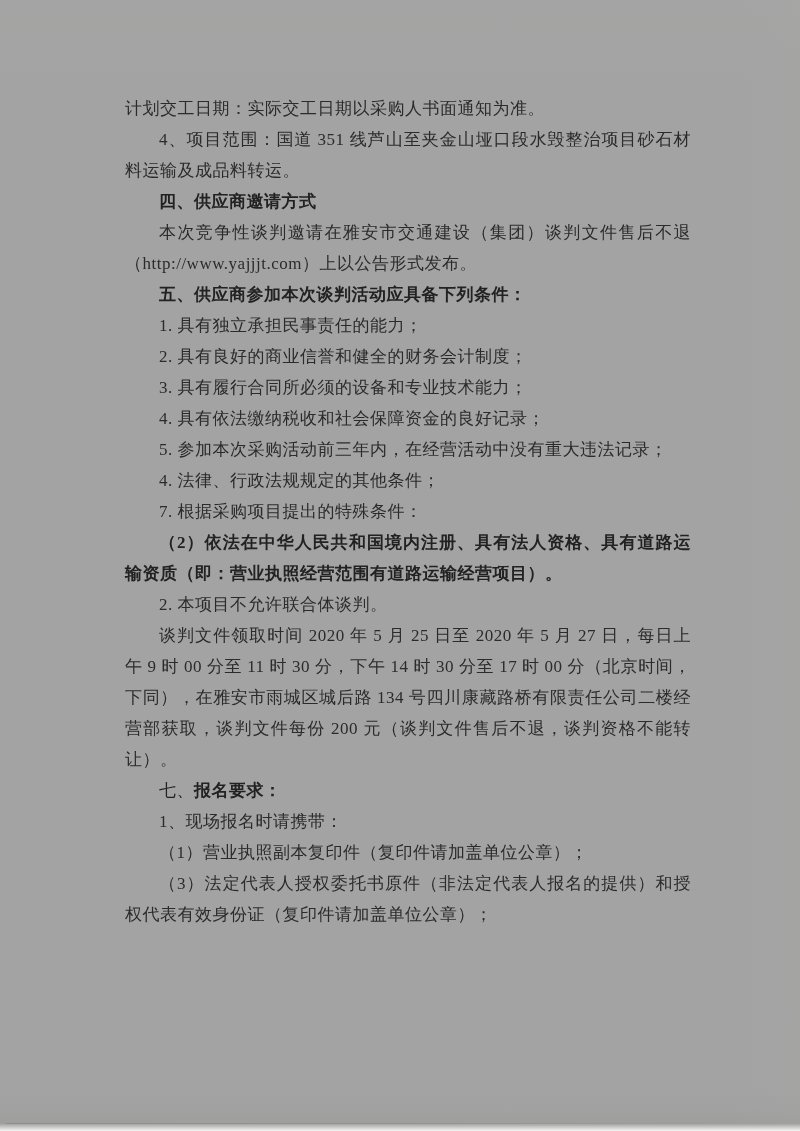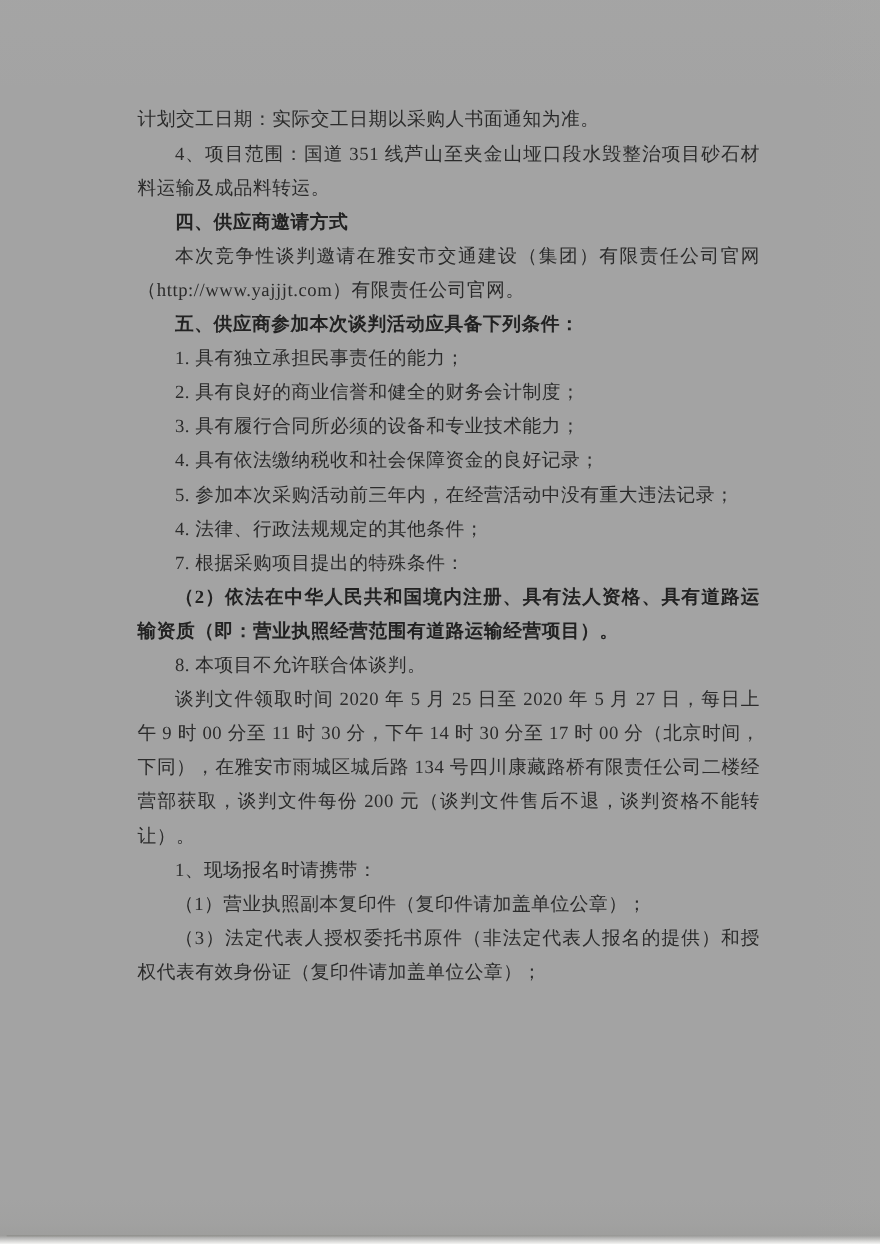--- a/index.html
+++ b/index.html
@@ -77,40 +77,43 @@
 
 <div class="page">
   <div class="content">
 
     <p class="body">计划交工日期：实际交工日期以采购人书面通知为准。</p>
 
     <p class="body indent">4、项目范围：国道 351 线芦山至夹金山垭口段水毁整治项目砂石材料运输及成品料转运。</p>
 
     <p class="heading indent">四、供应商邀请方式</p>
 
-    <p class="body indent">本次竞争性谈判邀请在雅安市交通建设（集团）有限责任公司官网（http://www.yajjjt.com）有限责任公司官网。</p>
+    <p class="body indent">本次竞争性谈判邀请在雅安市交通建设（集团）谈判文件售后不退（http://www.yajjjt.com）上以公告形式发布。</p>
 
     <p class="heading indent">五、供应商参加本次谈判活动应具备下列条件：</p>
 
     <p class="body indent">1. 具有独立承担民事责任的能力；</p>
     <p class="body indent">2. 具有良好的商业信誉和健全的财务会计制度；</p>
     <p class="body indent">3. 具有履行合同所必须的设备和专业技术能力；</p>
     <p class="body indent">4. 具有依法缴纳税收和社会保障资金的良好记录；</p>
     <p class="body indent">5. 参加本次采购活动前三年内，在经营活动中没有重大违法记录；</p>
     <p class="body indent">4. 法律、行政法规规定的其他条件；</p>
     <p class="body indent">7. 根据采购项目提出的特殊条件：</p>
 
 
     <p class="body indent bold">（2）依法在中华人民共和国境内注册、具有法人资格、具有道路运输资质（即：营业执照经营范围有道路运输经营项目）。</p>
 
-    <p class="body indent">8. 本项目不允许联合体谈判。</p>
+    <p class="body indent">2. 本项目不允许联合体谈判。</p>
 
 
     <p class="body indent">谈判文件领取时间 2020 年 5 月 25 日至 2020 年 5 月 27 日，每日上午 9 时 00 分至 11 时 30 分，下午 14 时 30 分至 17 时 00 分（北京时间，下同），在雅安市雨城区城后路 134 号四川康藏路桥有限责任公司二楼经营部获取，谈判文件每份 200 元（谈判文件售后不退，谈判资格不能转让）。</p>
 
+    <p class="heading indent">
+      <span class="hd-prefix">七、</span><span class="hd-label">报名要求：</span>
+    </p>
 
     <p class="body indent">1、现场报名时请携带：</p>
 
     <p class="body indent">（1）营业执照副本复印件（复印件请加盖单位公章）；</p>
 
     <p class="body indent">（3）法定代表人授权委托书原件（非法定代表人报名的提供）和授权代表有效身份证（复印件请加盖单位公章）；</p>
 
   </div>
 
   <div class="scan-shadow-bottom"></div>

